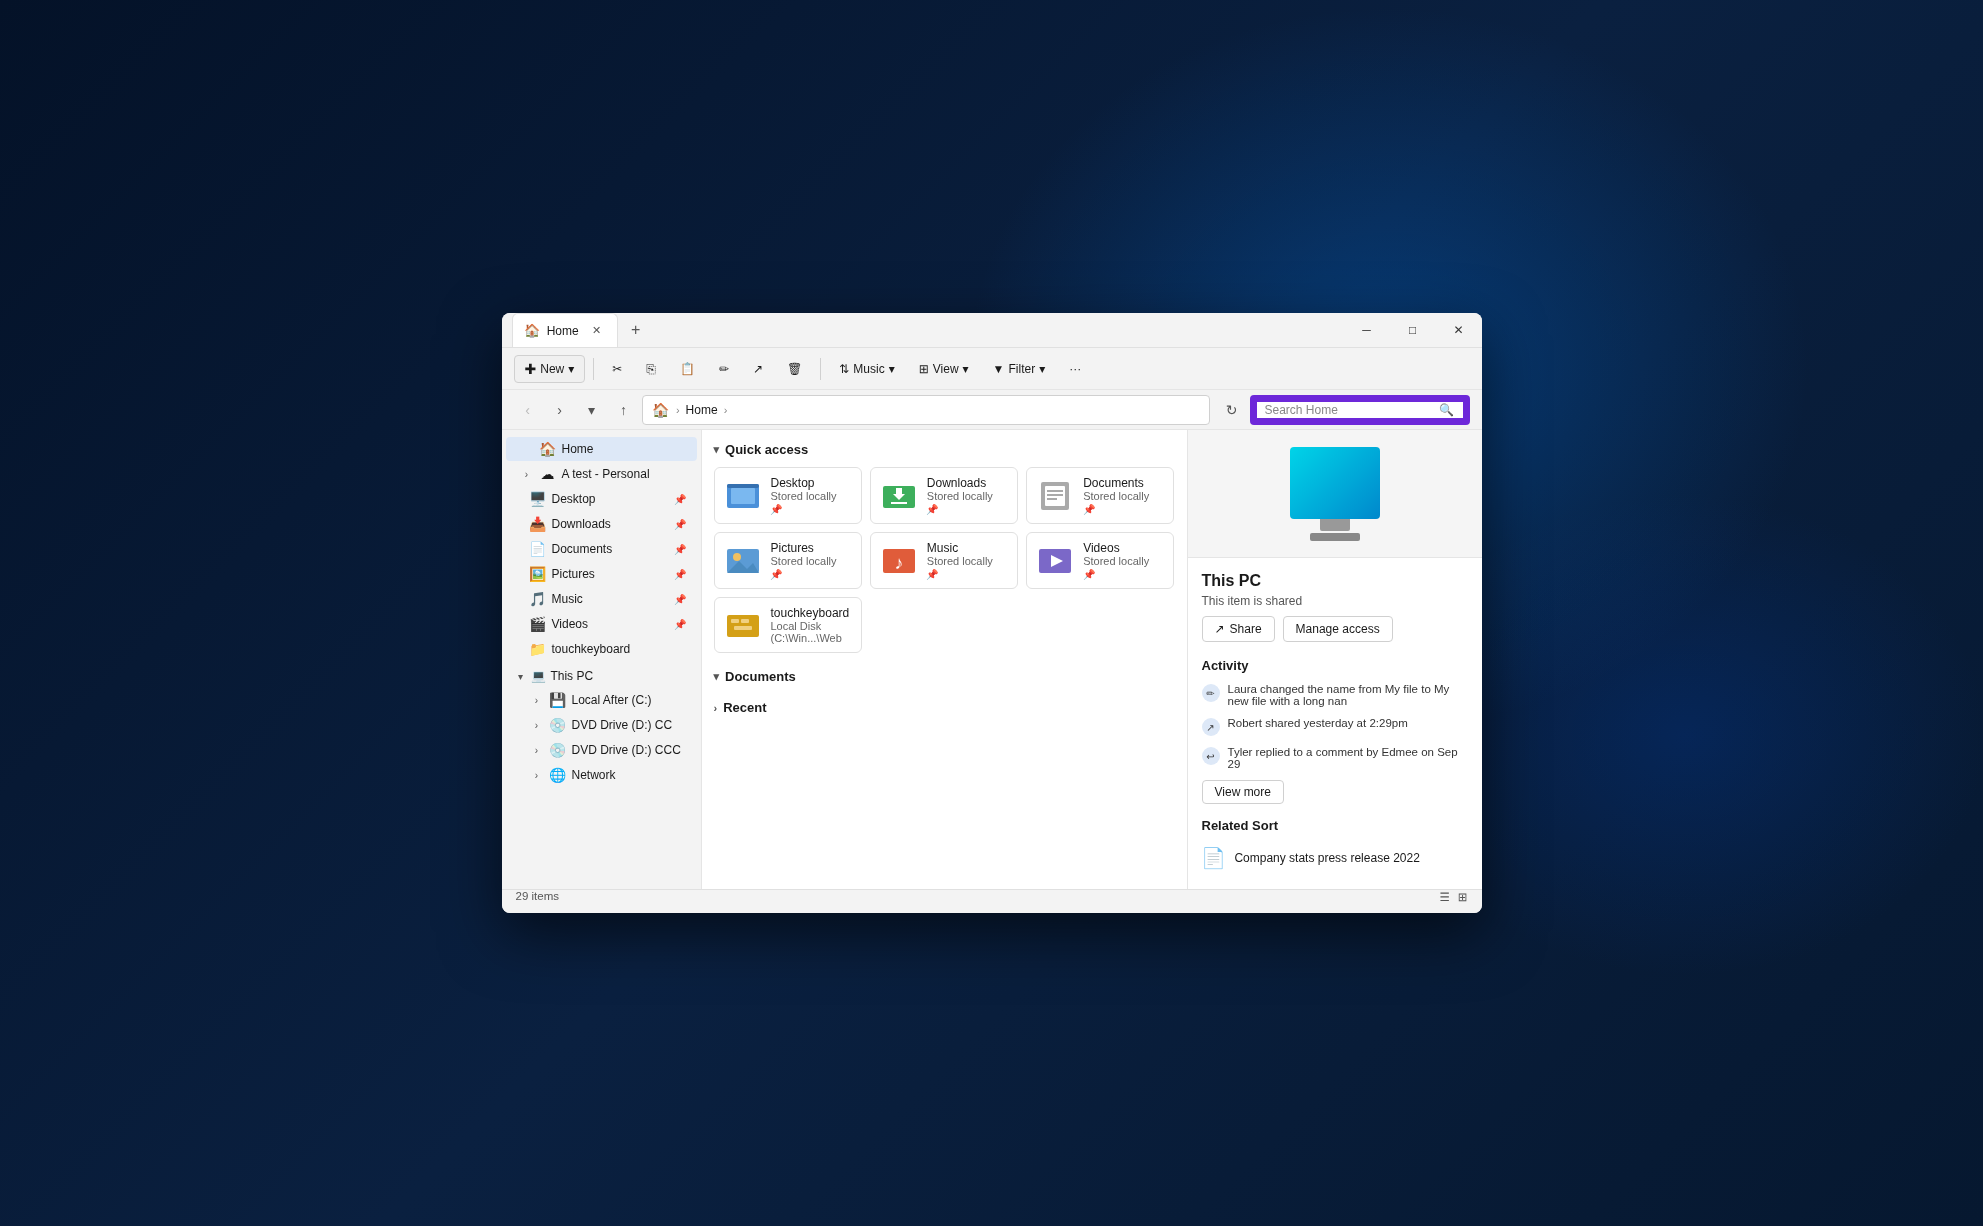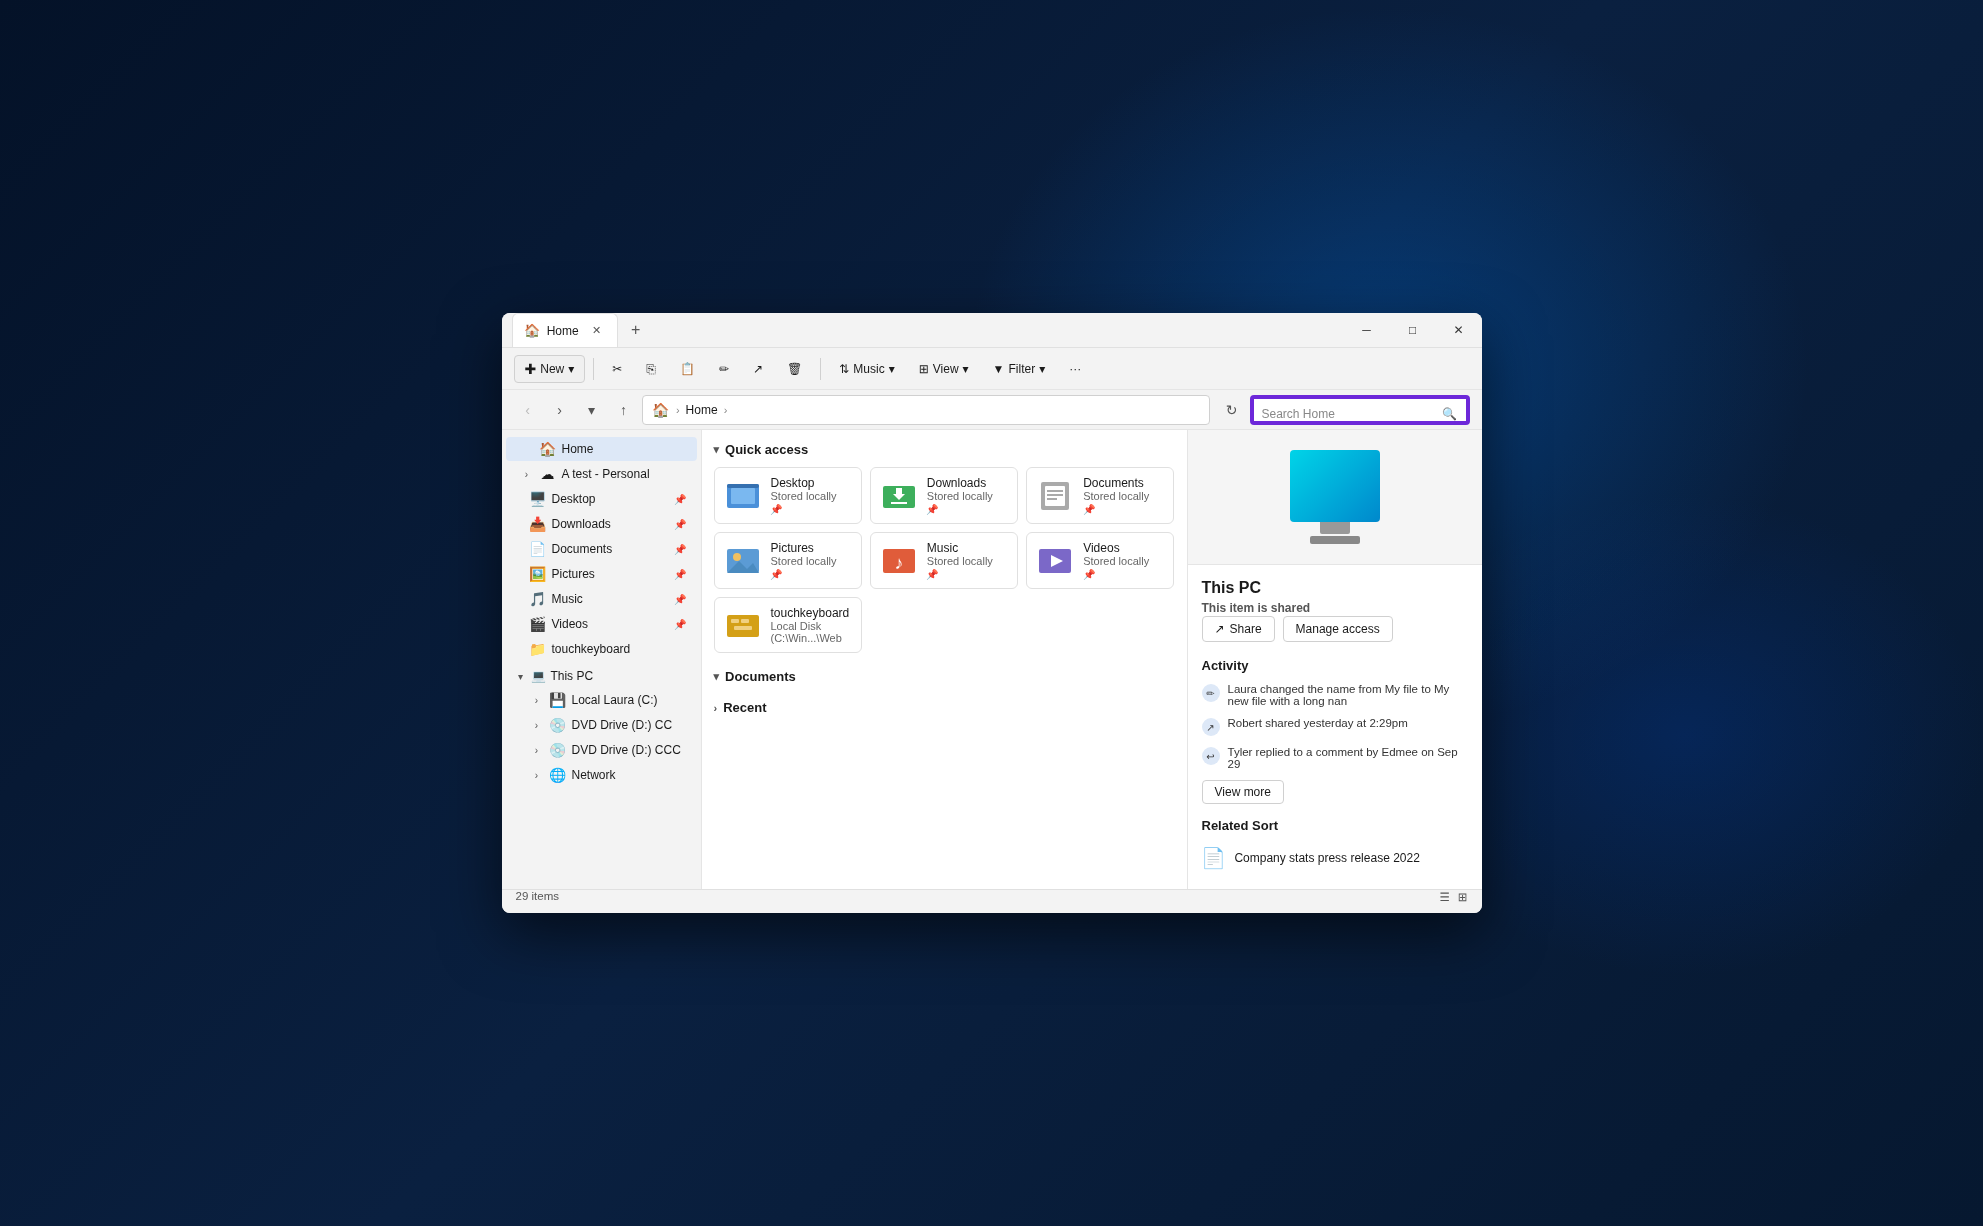--- a/index.html
+++ b/index.html
@@ -183,24 +183,24 @@
       border-radius: 4px;
       cursor: pointer;
       color: #555;
       font-size: 14px;
       margin-left: 4px;
     }
     .search-box {
       width: 220px;
       height: 30px;
       background: white;
-      border: 4px solid #6d28d9;
-      border-radius: 4px;
-      display: flex;
-      align-items: flex-end;
+      border: 7px solid #6d28d9;
+      border-radius: 4px;
+      display: flex;
+      align-items: center;
       padding: 0 8px;
       gap: 6px;
       font-size: 12px;
       color: #888;
     }
 
     
     .main-area {
       display: flex;
       flex: 1;
@@ -379,22 +379,21 @@
     }
     .details-title {
       font-size: 16px;
       font-weight: 600;
       color: #1a1a1a;
       margin-bottom: 4px;
     }
     .details-subtitle {
       font-size: 12px;
       color: #555;
-      margin-bottom: 1px;
-      font-weight: bold;
+      margin-bottom: 8px;
     }
     .details-actions {
       display: flex;
       gap: 8px;
       margin-bottom: 16px;
     }
     .details-btn {
       display: flex;
       align-items: center;
       gap: 5px;
@@ -642,21 +641,21 @@
 
       <div class="sidebar-group">
         <div class="sidebar-group-header">
           <span class="sidebar-expand">▾</span>
           <span class="item-icon">💻</span>
           <span>This PC</span>
         </div>
         <div class="sidebar-item indent-1">
           <span class="sidebar-expand">›</span>
           <span class="item-icon">💾</span>
-          <span>Local Laura (C:)</span>
+          <span>Local After (C:)</span>
         </div>
         <div class="sidebar-item indent-1">
           <span class="sidebar-expand">›</span>
           <span class="item-icon">💿</span>
           <span>DVD Drive (D:) CC</span>
         </div>
         <div class="sidebar-item indent-1">
           <span class="sidebar-expand">›</span>
           <span class="item-icon">💿</span>
           <span>DVD Drive (D:) CCC</span>

